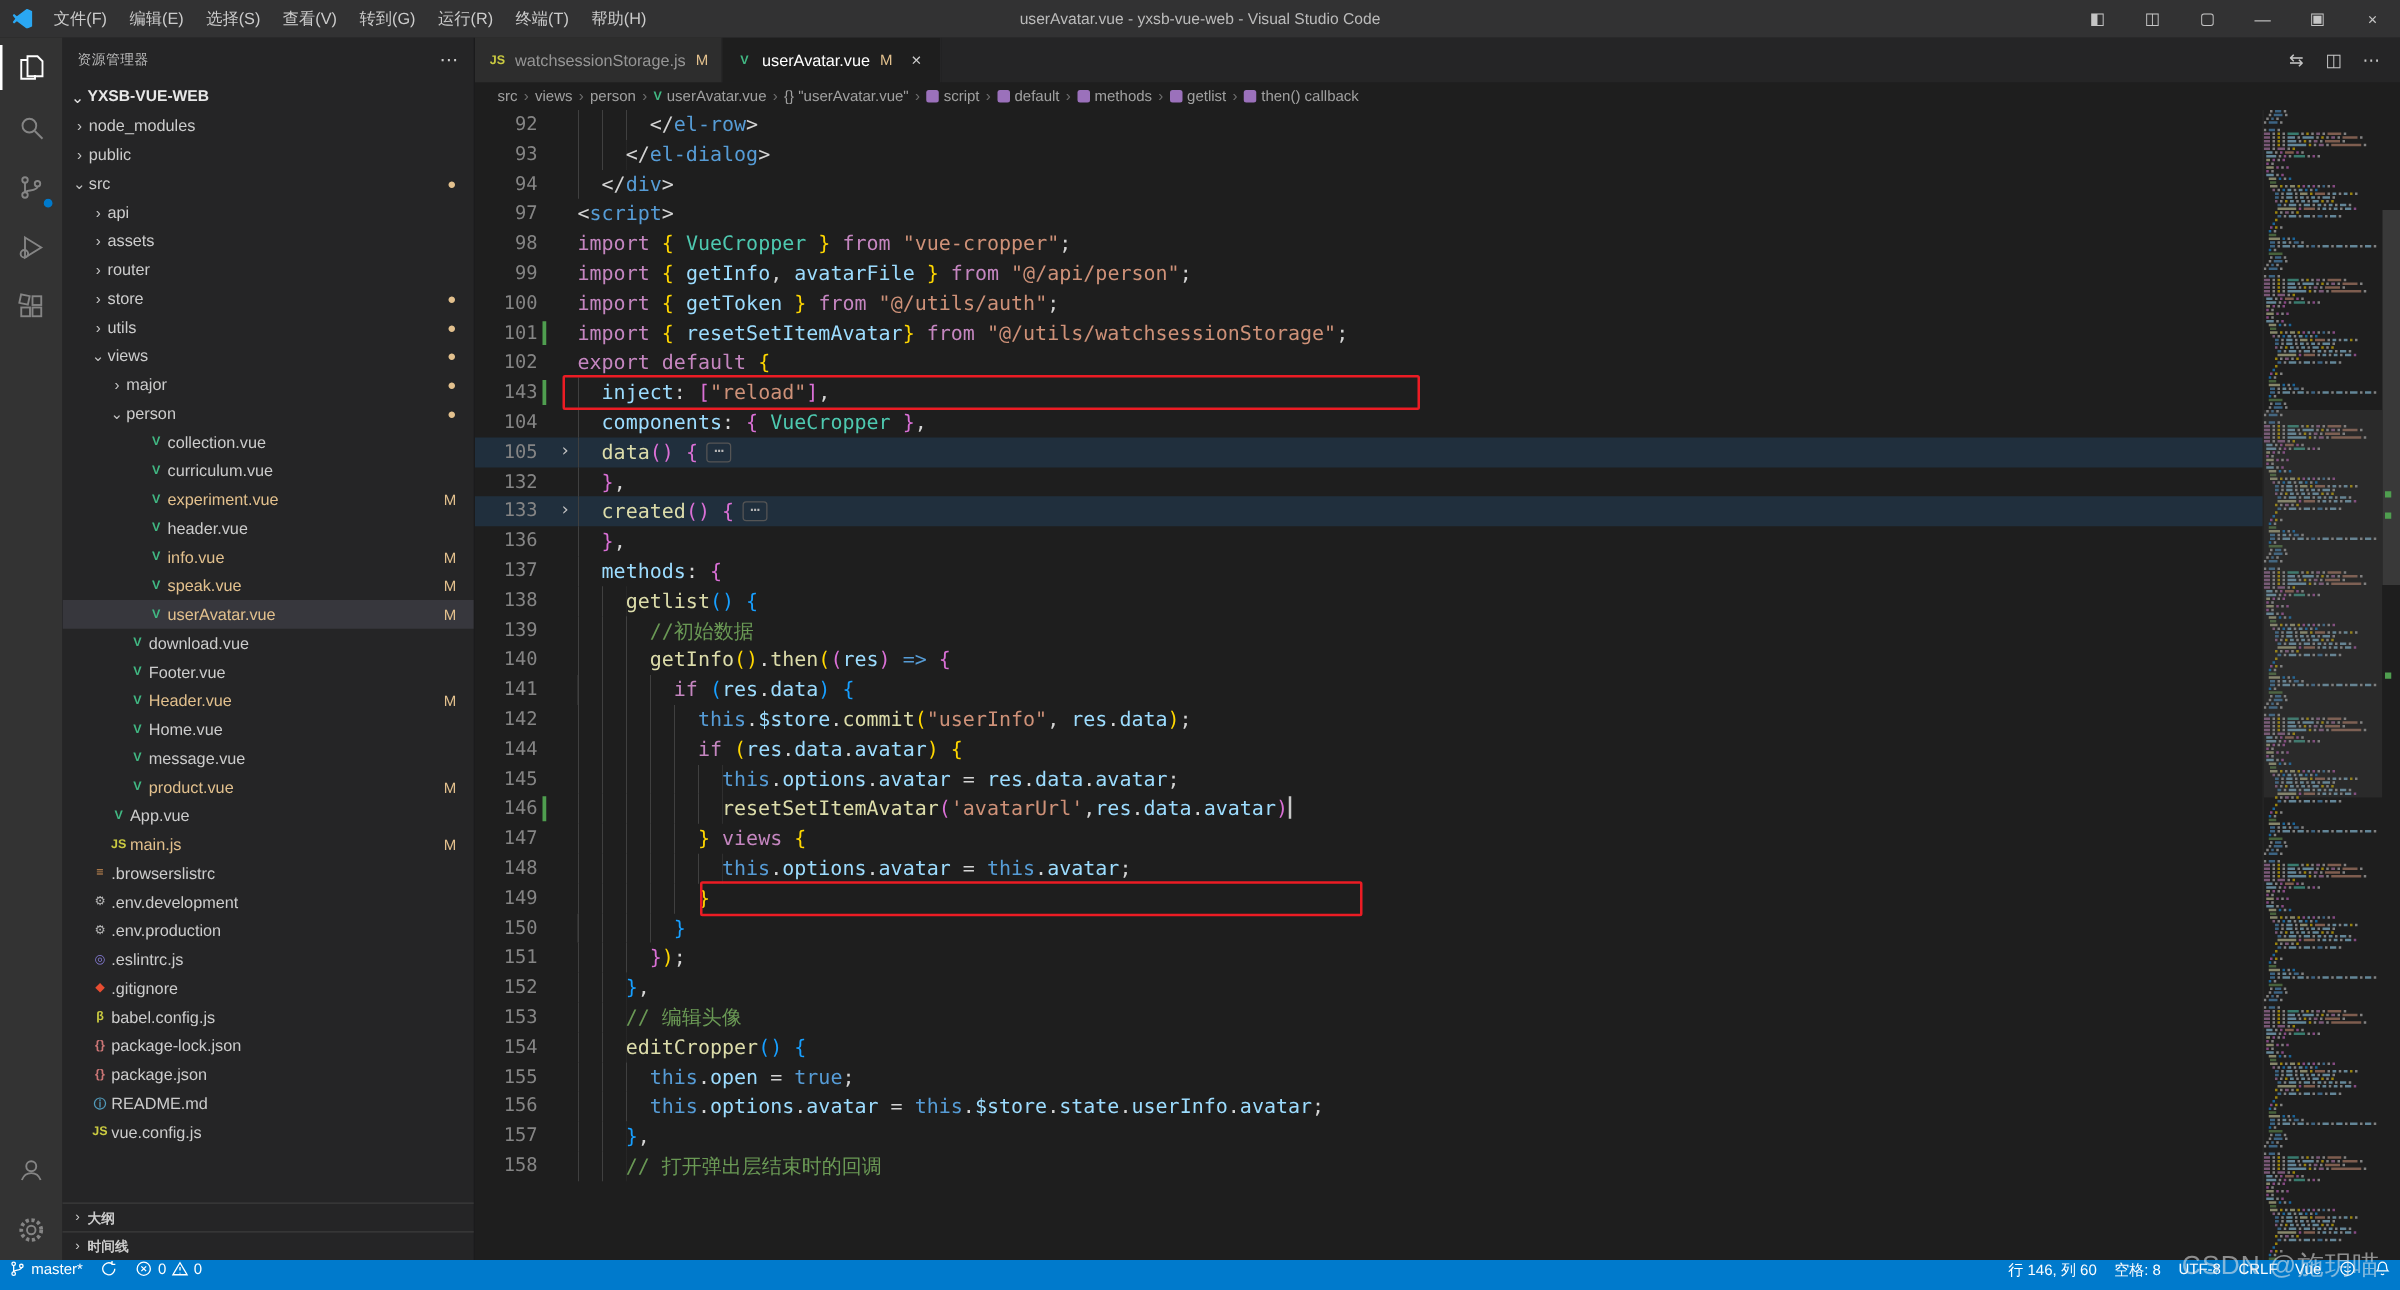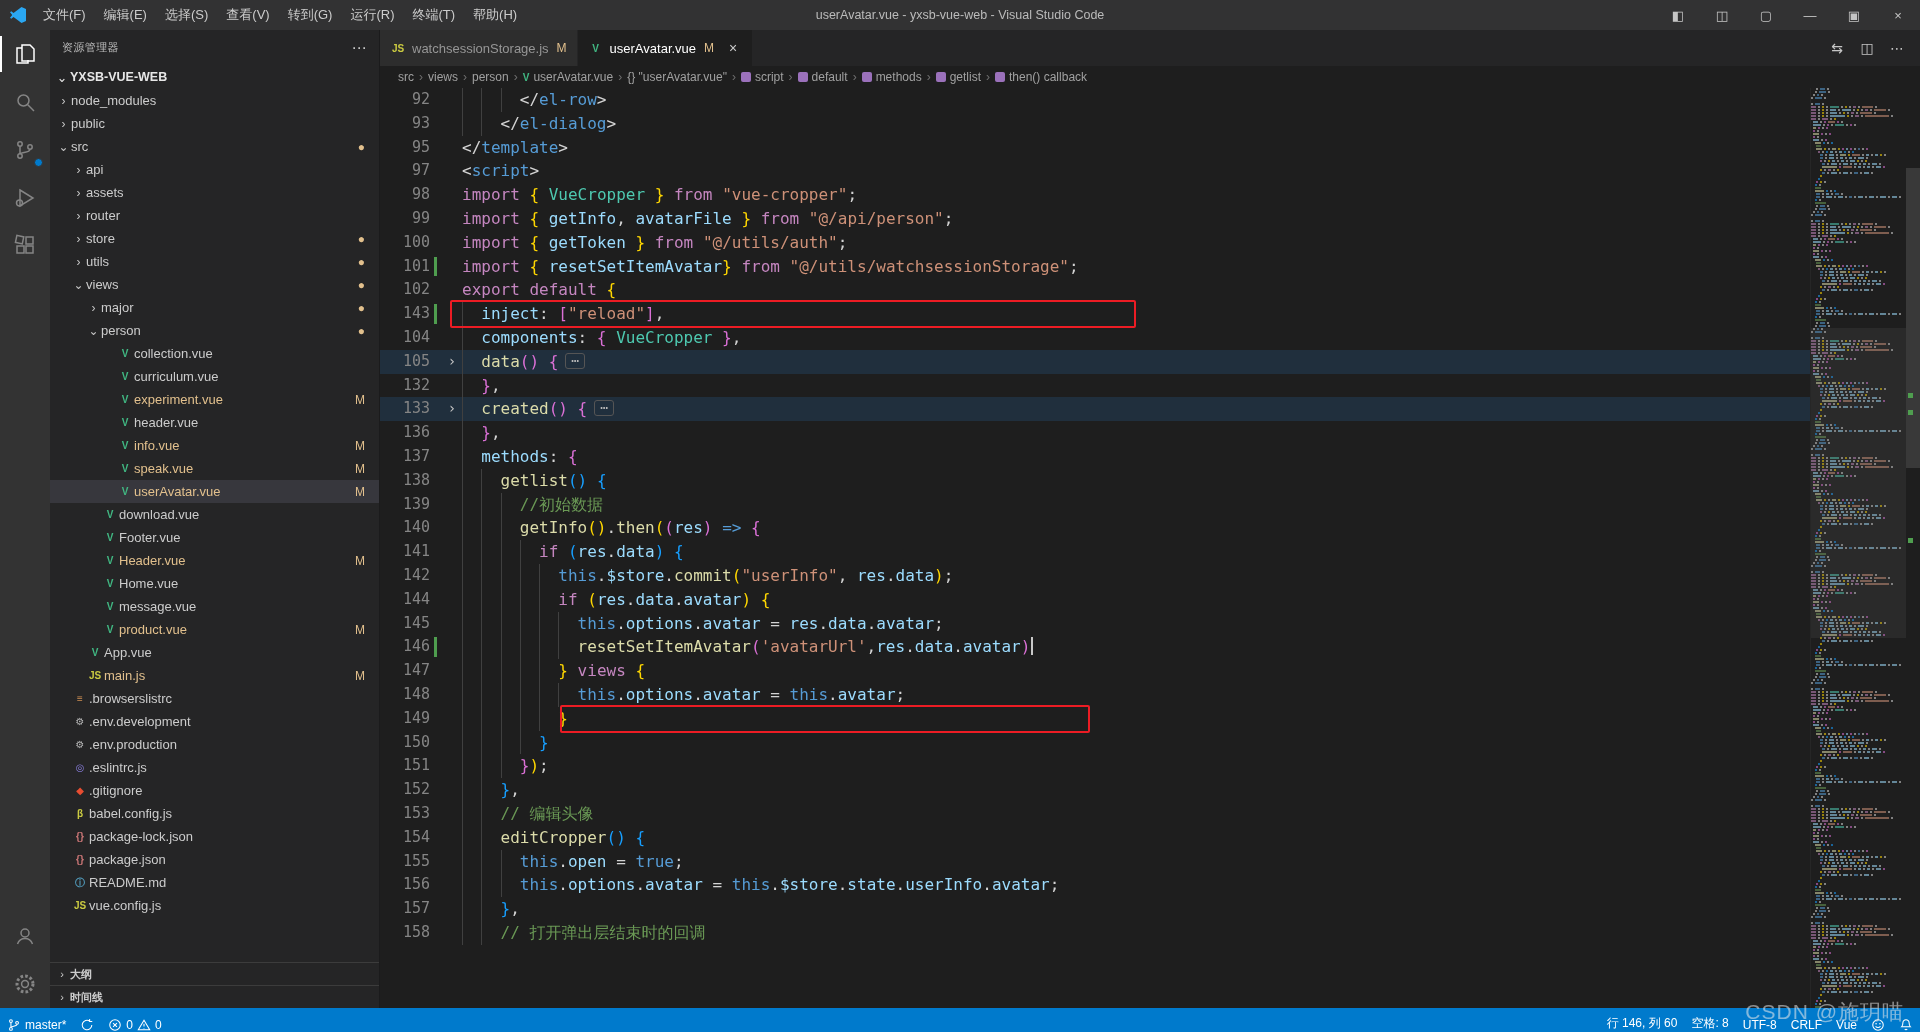--- a/index.html
+++ b/index.html
@@ -81,21 +81,21 @@
   
   .minimap{position:absolute;top:0;right:14px;width:96px;bottom:0;overflow:hidden;border-left:1px solid rgba(255,255,255,.04);cursor:pointer}
   .mm-view{position:absolute;left:0;right:0;top:240px;height:310px;background:rgba(121,121,121,.14)}
   .mm-row{height:2px;margin-bottom:1px;display:flex;gap:2px;padding-top:0}
   .mm-seg{height:2px;background:currentColor;opacity:.55;flex:none}
   .scrollbar{position:absolute;top:0;right:0;width:14px;bottom:0;background:#1e1e1e;cursor:pointer}
   .sb-slider{position:absolute;left:0;right:0;top:80px;height:300px;background:rgba(121,121,121,.3)}
   .ruler-mark{position:absolute;left:2px;width:5px;height:5px;background:var(--gitAddedGutter)}
   
   .statusbar{height:24px;background:var(--accent);display:flex;align-items:center;color:#ffffff;font-size:12px;position:relative;z-index:20}
-  .st-item{display:flex;align-items:flex-end;gap:4px;padding:0 7px;height:100%;cursor:pointer;white-space:nowrap}
+  .st-item{display:flex;align-items:flex-start;gap:4px;padding:0 7px;height:100%;cursor:pointer;white-space:nowrap}
   .st-item svg{width:14px;height:14px}
   .st-right{margin-left:auto;display:flex;height:100%}
   
   .watermark{position:absolute;right:16px;bottom:6px;z-index:30;color:rgba(235,235,235,.55);font-size:21px;letter-spacing:1px;pointer-events:none}
 </style>
 </head>
 <body>
 
 <div class="titlebar">
   <div class="vscode-logo"></div>
@@ -455,24 +455,24 @@
             <span class="foldc"></span>
             <span class="ct"><span class="ind">      </span><span class="p">&lt;/</span><span class="blue">el-row</span><span class="p">&gt;</span></span>
           </div>
           <div class="cl">
             <span class="ln">93</span>
             <span class="gut"></span>
             <span class="foldc"></span>
             <span class="ct"><span class="ind">    </span><span class="p">&lt;/</span><span class="blue">el-dialog</span><span class="p">&gt;</span></span>
           </div>
           <div class="cl">
-            <span class="ln">95</span>
+            <span class="ln">94</span>
             <span class="gut"></span>
             <span class="foldc"></span>
-            <span class="ct"><span class="p">&lt;/</span><span class="blue">template</span><span class="p">&gt;</span></span>
+            <span class="ct"><span class="ind">  </span><span class="p">&lt;/</span><span class="blue">div</span><span class="p">&gt;</span></span>
           </div>
           <div class="cl">
             <span class="ln">97</span>
             <span class="gut"></span>
             <span class="foldc"></span>
             <span class="ct"><span class="p">&lt;</span><span class="blue">script</span><span class="p">&gt;</span></span>
           </div>
           <div class="cl">
             <span class="ln">98</span>
             <span class="gut"></span>

